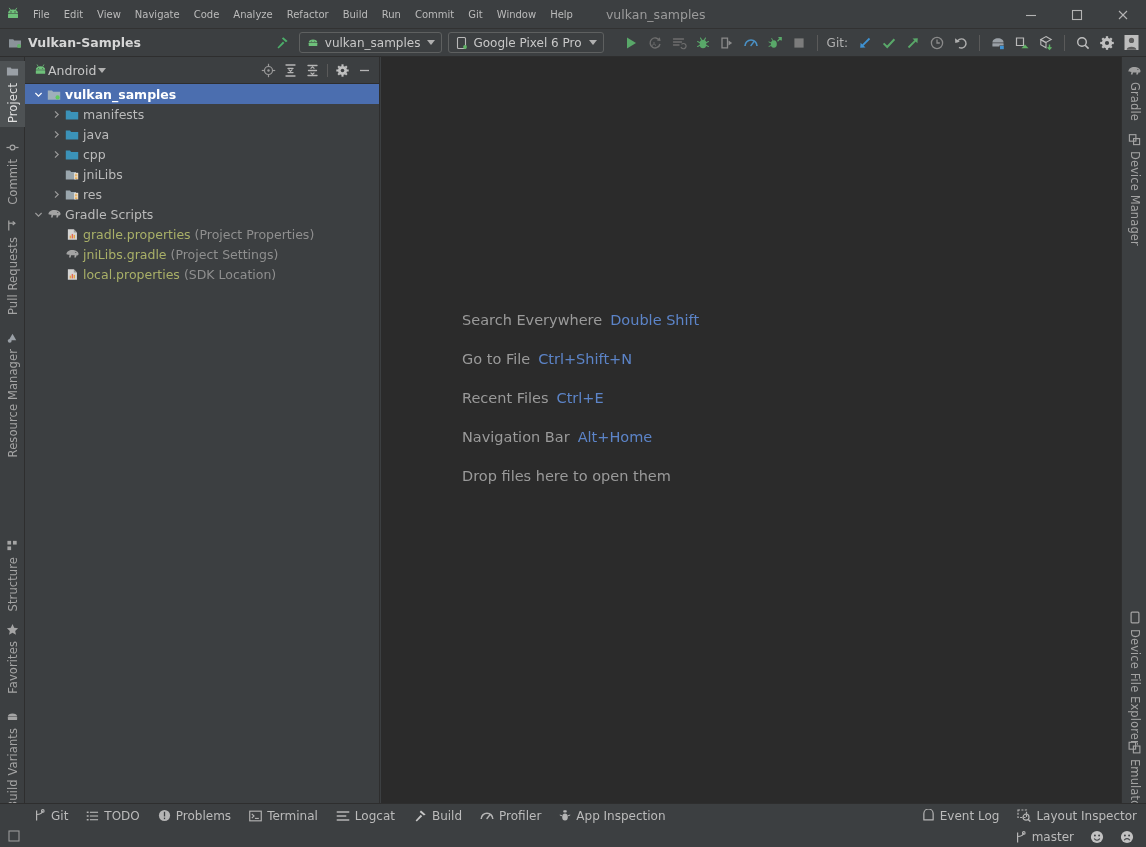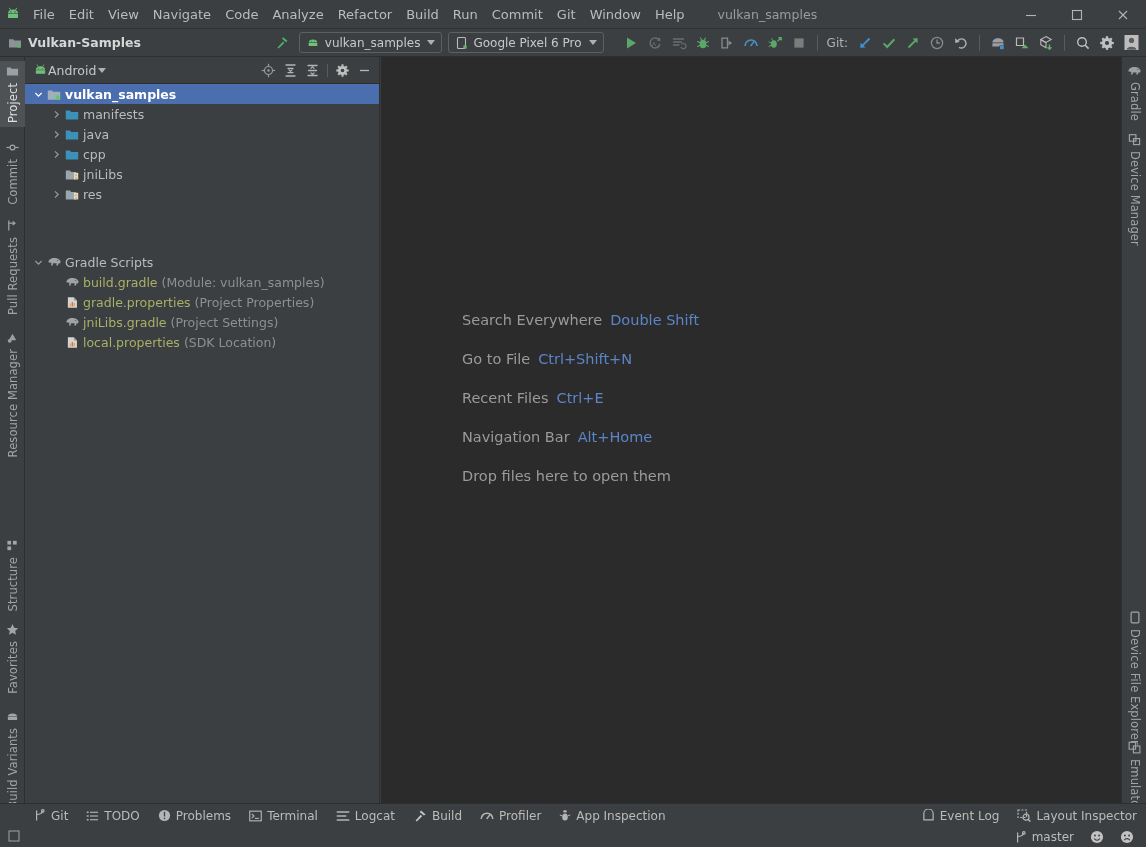--- a/index.html
+++ b/index.html
@@ -16,21 +16,21 @@
 
   
   .menubar {
     position: absolute; top: 0; left: 0; width: 1146px; height: 29px;
     background: #3c3f41;
     display: flex; align-items: center;
     border-bottom: 1px solid #323232;
   }
   .andro-logo { width: 26px; display: flex; justify-content: center; align-items: center; }
   .menu-item {
-    padding: 2px 7px; font-size: 13px; color: #bbbbbb; cursor: default;
+    padding: 2px 7px; font-size: 10px; color: #bbbbbb; cursor: default;
     line-height: 17px; white-space: nowrap;
   }
   .menubar-proj {
     margin-left: 26px; font-size: 12.5px; color: #9b9b9b;
   }
   .wincontrols {
     position: absolute; right: 0; top: 0; height: 29px;
     display: flex; align-items: center;
   }
   .wc { width: 46px; height: 29px; display:flex; align-items:center; justify-content:center; color:#bbb; }
@@ -690,44 +690,33 @@
               <g stroke="#e8a33d" stroke-width="0.9">
                 <line x1="9.9" y1="6.2" x2="12.5" y2="6.2"></line>
                 <line x1="9.9" y1="7.7" x2="12.5" y2="7.7"></line>
                 <line x1="9.9" y1="9.2" x2="12.5" y2="9.2"></line>
                 <line x1="9.9" y1="10.6" x2="12.5" y2="10.6"></line>
               </g>
             </svg>
           </span>
           <span class="tlabel">res</span>
         </div>
-        <div class="trow" style="padding-left: 6px; margin-top: 48px;">
+        <div class="trow" style="padding-left: 6px;">
           <span class="arrow">
             <svg xmlns="http://www.w3.org/2000/svg" width="9" height="9" viewBox="0 0 9 9">
               <path d="M1.4 3 L4.5 6.2 L7.6 3" fill="none" stroke="#9a9a9a" stroke-width="1.2"></path>
             </svg>
           </span>
           <span class="ticon">
             <svg xmlns="http://www.w3.org/2000/svg" width="15" height="12" viewBox="0 0 16 12">
               <path d="M1.5 6.3 C1.5 3.3 4.4 1.6 7.6 1.6 C11 1.6 14 3 14.4 5.5 C14.7 7.2 13.1 8 12.4 7.2 L11.6 9.6 H9.9 L10.3 7.4 H6.5 L6 9.6 H4.3 L4.8 6.9 C3.1 6.8 1.5 6.3 1.5 6.3 Z" fill="#a3a3a3"></path>
               <circle cx="11.5" cy="4.3" r="0.55" fill="#3c3f41"></circle>
             </svg>
           </span>
           <span class="tlabel">Gradle Scripts</span>
-        </div>
-        <div class="trow" style="padding-left: 24px;">
-          <span class="arrow"></span>
-          <span class="ticon">
-            <svg xmlns="http://www.w3.org/2000/svg" width="15" height="12" viewBox="0 0 16 12">
-              <path d="M1.5 6.3 C1.5 3.3 4.4 1.6 7.6 1.6 C11 1.6 14 3 14.4 5.5 C14.7 7.2 13.1 8 12.4 7.2 L11.6 9.6 H9.9 L10.3 7.4 H6.5 L6 9.6 H4.3 L4.8 6.9 C3.1 6.8 1.5 6.3 1.5 6.3 Z" fill="#a3a3a3"></path>
-              <circle cx="11.5" cy="4.3" r="0.55" fill="#3c3f41"></circle>
-            </svg>
-          </span>
-          <span class="tlabel gradle-file">build.gradle</span>
-          <span class="tsub">(Module: vulkan_samples)</span>
         </div>
         <div class="trow" style="padding-left: 24px;">
           <span class="arrow"></span>
           <span class="ticon">
             <svg xmlns="http://www.w3.org/2000/svg" width="13" height="13" viewBox="0 0 14 14">
               <path d="M2 1.4 h6.4 l3.4 3.4 V12.6 H2 Z" fill="#d4d4d4"></path>
               <path d="M8.4 1.4 L11.8 4.8 H8.4 Z" fill="#9b9b9b"></path>
               <g>
                 <rect x="4" y="8.2" width="1.5" height="3" fill="#e8a33d"></rect>
                 <rect x="6.1" y="6.4" width="1.5" height="4.8" fill="#e06a5a"></rect>

